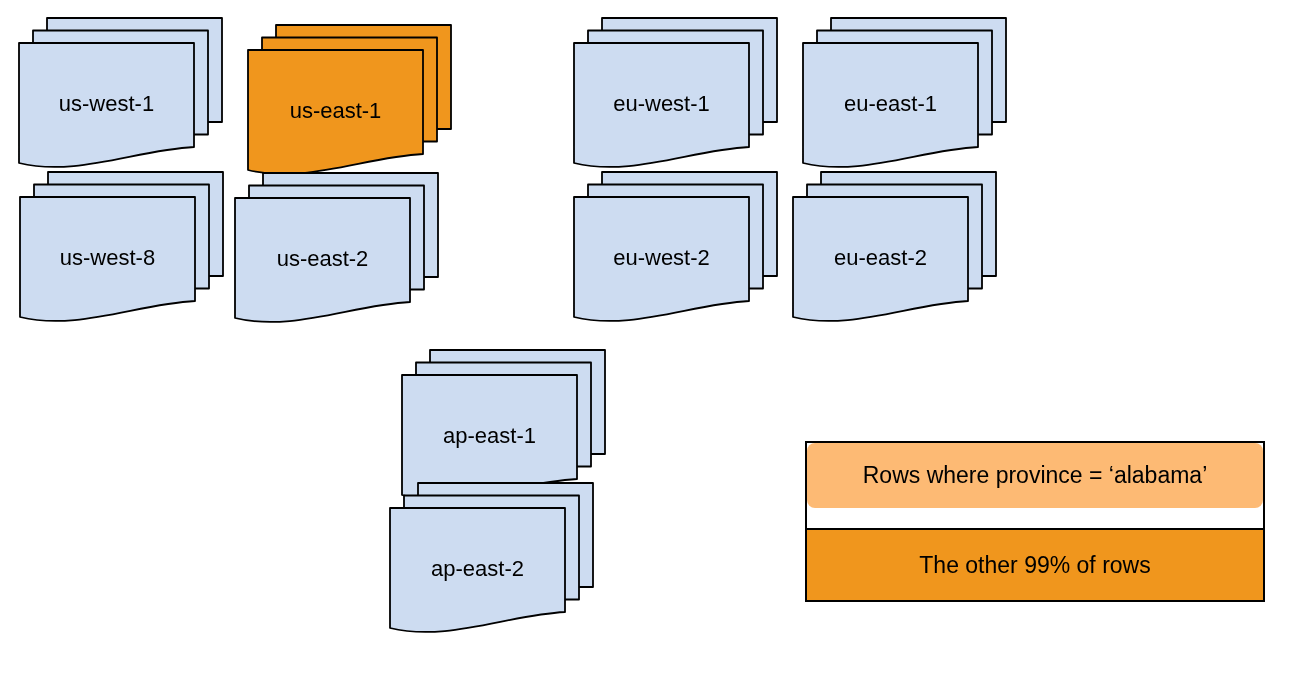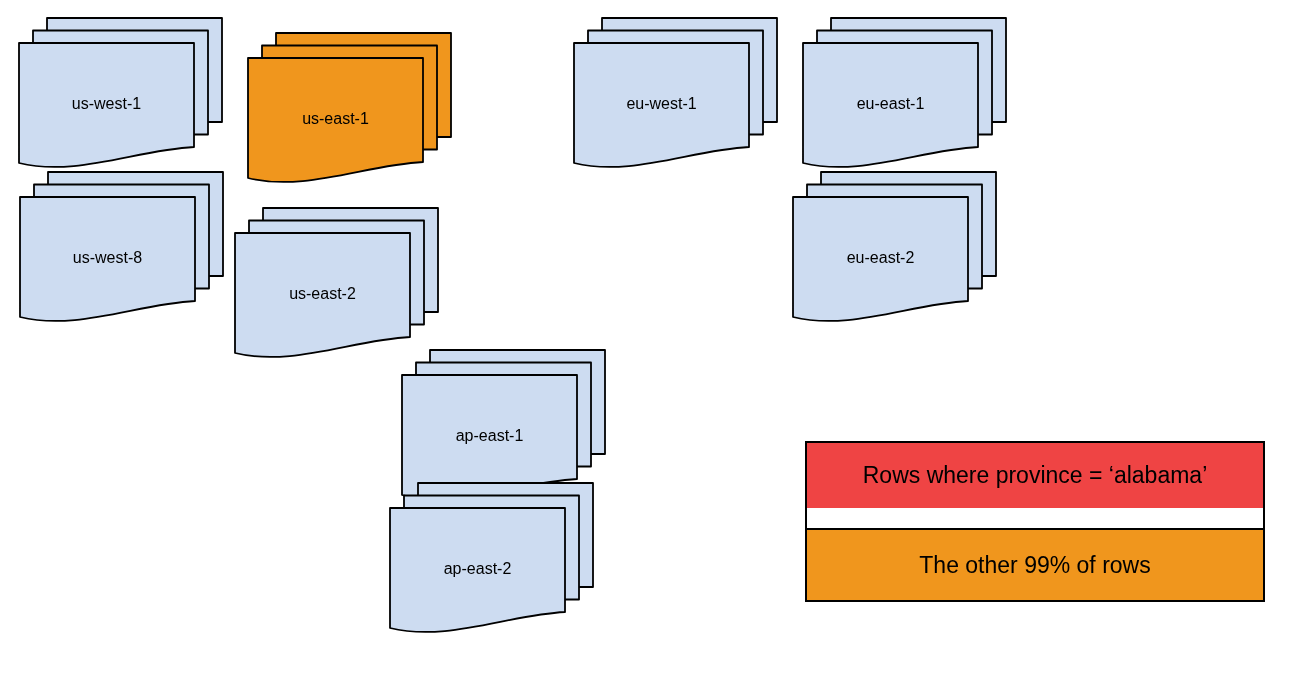--- a/index.html
+++ b/index.html
@@ -24,21 +24,21 @@
   }
   .stack-label {
     position: absolute;
     left: 1px;
     top: 26px;
     width: 175px;
     height: 122px;
     display: flex;
     align-items: center;
     justify-content: center;
-    font-size: 16px;
+    font-size: 22px;
     color: #000000;
     white-space: nowrap;
     pointer-events: none;
   }
   .legend {
     position: absolute;
     left: 805px;
     top: 441px;
     width: 456px;
     border: 2px solid #000000;
@@ -53,36 +53,36 @@
     color: #000000;
   }
   .legend-row.first { height: 65px; }
   .legend-row.second { height: 70px; border-top: 2px solid #000000; }
 </style>
 </head>
 <body>
 
 <div class="canvas" id="canvas">
   <div class="legend">
-    <div class="legend-row first" style="background: #ef4444;">
+    <div class="legend-row first" style="background: #fdba74; border-radius: 8px;">
       <span>Rows where province = ‘alabama’</span>
     </div>
     <div class="legend-row second" style="background: rgb(240, 150, 29); margin-top: 20px;">
       <span>The other 99% of rows</span>
     </div>
   </div>
 <div class="stack" style="left: 18px; top: 17px;">
     <svg width="206" height="156" viewBox="0 0 206 156">
       <rect class="sheet back" x="29" y="1" width="175" height="104" fill="#cddcf1"></rect>
       <rect class="sheet mid" x="15" y="13.5" width="175" height="104" fill="#cddcf1"></rect>
       <path class="sheet front" d="M 1,26 L 176,26 L 176,130 C 118,133 58,160 1,146 Z" fill="#cddcf1"></path>
     </svg>
     <div class="stack-label">us-west-1</div>
   </div>
-    <div class="stack" style="left: 247px; top: 32px; padding-left: 8px;">
+    <div class="stack" style="left: 247px; top: 24px; padding-left: 8px;">
     <svg width="206" height="156" viewBox="0 0 206 156">
       <rect class="sheet back" x="29" y="1" width="175" height="104" fill="#f0961d"></rect>
       <rect class="sheet mid" x="15" y="13.5" width="175" height="104" fill="#f0961d"></rect>
       <path class="sheet front" d="M 1,26 L 176,26 L 176,130 C 118,133 58,160 1,146 Z" fill="#f0961d"></path>
     </svg>
     <div class="stack-label">us-east-1</div>
   </div>
     <div class="stack" style="left: 573px; top: 17px;">
     <svg width="206" height="156" viewBox="0 0 206 156">
       <rect class="sheet back" x="29" y="1" width="175" height="104" fill="#cddcf1"></rect>
@@ -100,27 +100,35 @@
     <div class="stack-label">eu-east-1</div>
   </div>
     <div class="stack" style="left: 19px; top: 171px;">
     <svg width="206" height="156" viewBox="0 0 206 156">
       <rect class="sheet back" x="29" y="1" width="175" height="104" fill="#cddcf1"></rect>
       <rect class="sheet mid" x="15" y="13.5" width="175" height="104" fill="#cddcf1"></rect>
       <path class="sheet front" d="M 1,26 L 176,26 L 176,130 C 118,133 58,160 1,146 Z" fill="#cddcf1"></path>
     </svg>
     <div class="stack-label">us-west-8</div>
   </div>
-    <div class="stack" style="left: 234px; top: 172px; margin-top: 35px;">
+    <div class="stack" style="left: 234px; top: 172px;">
     <svg width="206" height="156" viewBox="0 0 206 156">
       <rect class="sheet back" x="29" y="1" width="175" height="104" fill="#cddcf1"></rect>
       <rect class="sheet mid" x="15" y="13.5" width="175" height="104" fill="#cddcf1"></rect>
       <path class="sheet front" d="M 1,26 L 176,26 L 176,130 C 118,133 58,160 1,146 Z" fill="#cddcf1"></path>
     </svg>
     <div class="stack-label">us-east-2</div>
+  </div>
+    <div class="stack" style="left: 573px; top: 171px;">
+    <svg width="206" height="156" viewBox="0 0 206 156">
+      <rect class="sheet back" x="29" y="1" width="175" height="104" fill="#cddcf1"></rect>
+      <rect class="sheet mid" x="15" y="13.5" width="175" height="104" fill="#cddcf1"></rect>
+      <path class="sheet front" d="M 1,26 L 176,26 L 176,130 C 118,133 58,160 1,146 Z" fill="#cddcf1"></path>
+    </svg>
+    <div class="stack-label">eu-west-2</div>
   </div>
     <div class="stack" style="left: 792px; top: 171px;">
     <svg width="206" height="156" viewBox="0 0 206 156">
       <rect class="sheet back" x="29" y="1" width="175" height="104" fill="#cddcf1"></rect>
       <rect class="sheet mid" x="15" y="13.5" width="175" height="104" fill="#cddcf1"></rect>
       <path class="sheet front" d="M 1,26 L 176,26 L 176,130 C 118,133 58,160 1,146 Z" fill="#cddcf1"></path>
     </svg>
     <div class="stack-label">eu-east-2</div>
   </div>
     <div class="stack" style="left: 401px; top: 349px; padding-left: 17px;">

